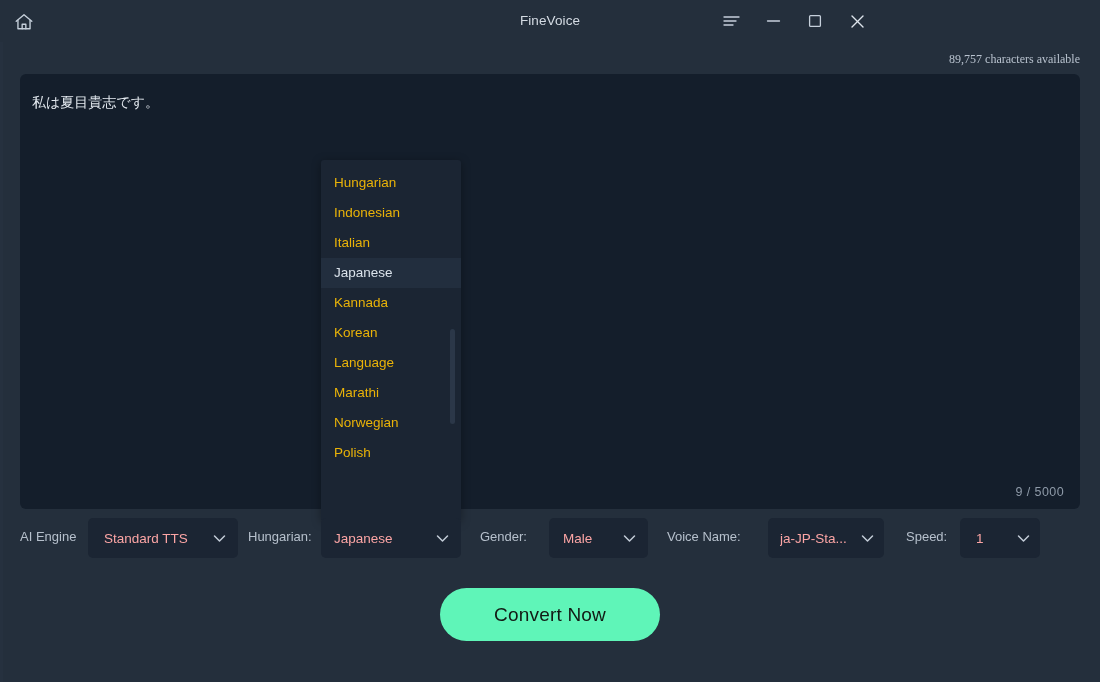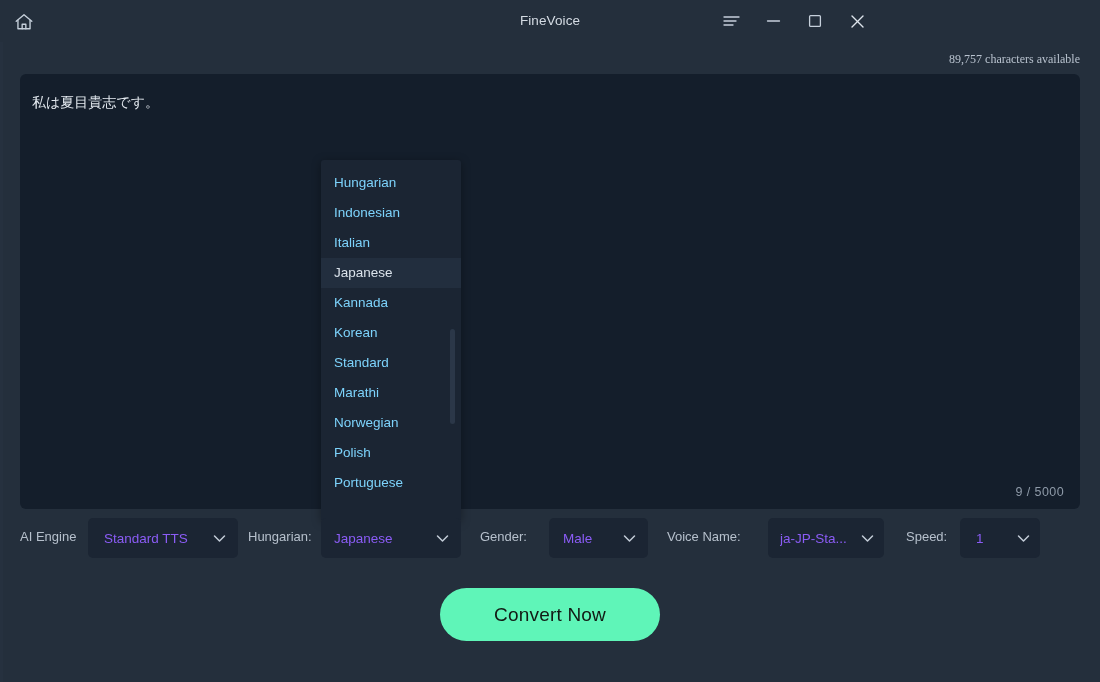--- a/index.html
+++ b/index.html
@@ -131,21 +131,21 @@
     left: 0;
     top: 8px;
     width: 140px;
   }
 
   .lang-item {
     height: 30px;
     line-height: 30px;
     padding-left: 13px;
     font-size: 13.5px;
-    color: #7dd3fc;
+    color: #eab308;
     cursor: pointer;
     white-space: nowrap;
   }
   .lang-item.selected {
     background: #222e3e;
     color: #dbe3eb;
   }
 
   .lang-scrollbar-track {
     position: absolute;
@@ -188,21 +188,21 @@
     top: 0;
     height: 40px;
     background: #1b2533;
     border-radius: 5px;
     display: flex;
     align-items: center;
     cursor: pointer;
   }
   .select-value {
     font-size: 13.5px;
-    color: #8b5cf6;
+    color: #fca5a5;
     white-space: nowrap;
     overflow: hidden;
     flex: 1;
   }
   .caret {
     width: 14px;
     height: 14px;
     flex: 0 0 auto;
     display: flex;
     align-items: center;
@@ -310,25 +310,24 @@
 </div>
 
 <div class="lang-popup">
   <div class="lang-list" id="lang-list">
       <div class="lang-item">Hungarian</div>
       <div class="lang-item">Indonesian</div>
       <div class="lang-item">Italian</div>
       <div class="lang-item selected">Japanese</div>
       <div class="lang-item">Kannada</div>
       <div class="lang-item">Korean</div>
-      <div class="lang-item">Standard</div>
+      <div class="lang-item">Language</div>
       <div class="lang-item">Marathi</div>
       <div class="lang-item">Norwegian</div>
       <div class="lang-item">Polish</div>
-      <div class="lang-item">Portuguese</div>
     </div>
   <div class="lang-scrollbar-track">
     <div class="lang-scrollbar-thumb"></div>
   </div>
 </div>
 
 <div class="controls">
 
   <div class="ctl-label" id="lbl-engine">AI Engine</div>
   <div class="select-box" id="sel-engine">

